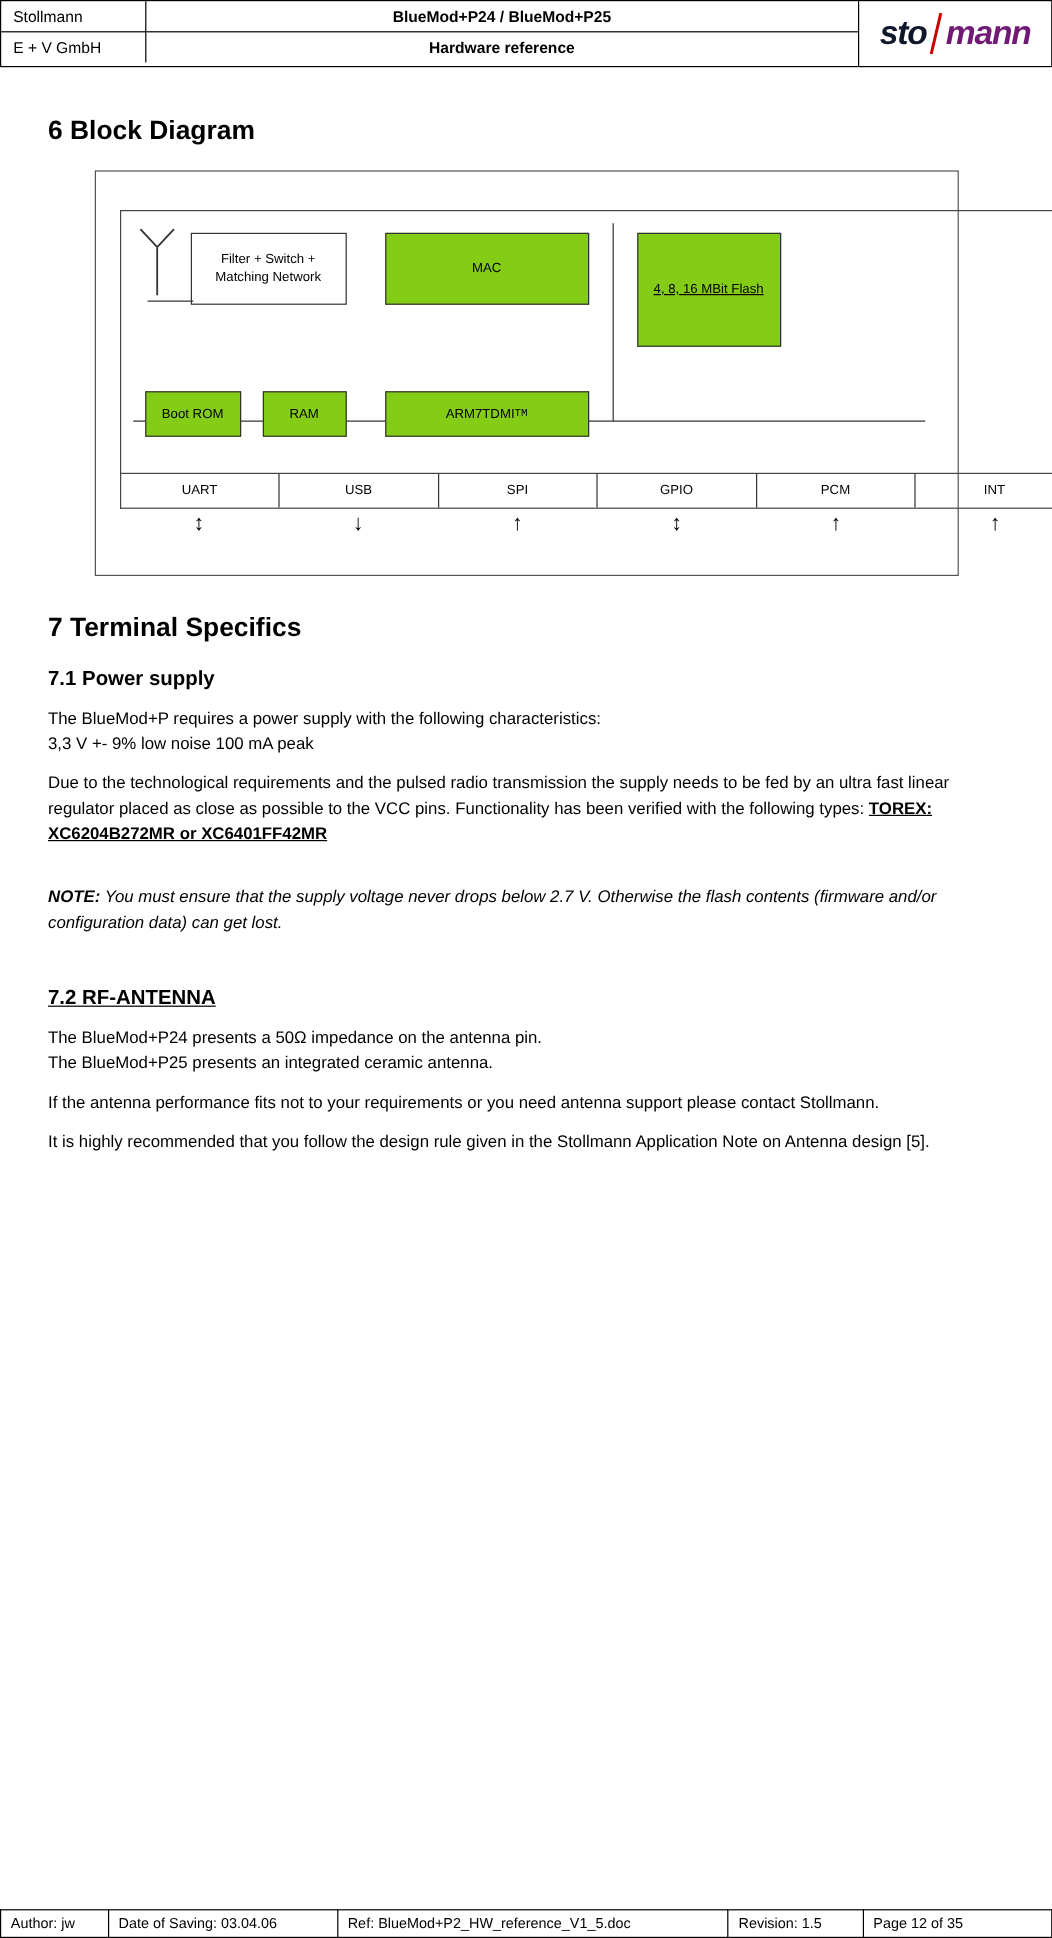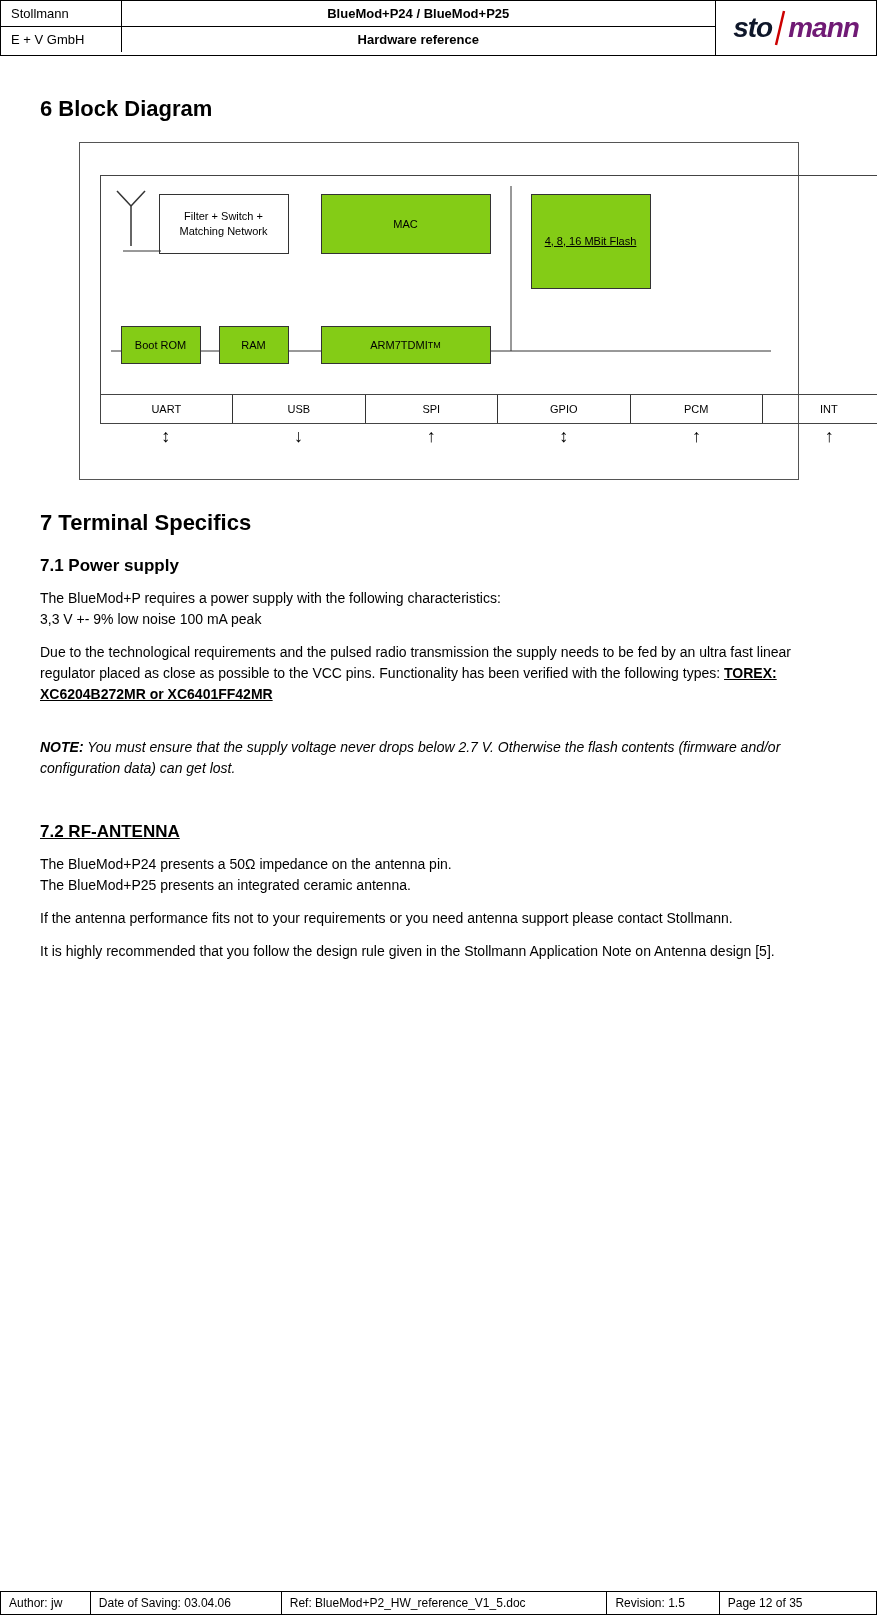--- a/index.html
+++ b/index.html
@@ -180,20 +180,21 @@
     
     .logo-container {
       display: flex;
       align-items: center;
       justify-content: center;
     }
 
     .tm-sup {
       font-size: 9px;
       vertical-align: super;
+      font-family: Liberation Mono, monospace;
     }
 
     .section-spacer {
       height: 20px;
     }
 
     .rf-bold {
       font-weight: bold;
       text-decoration: underline;
     }

